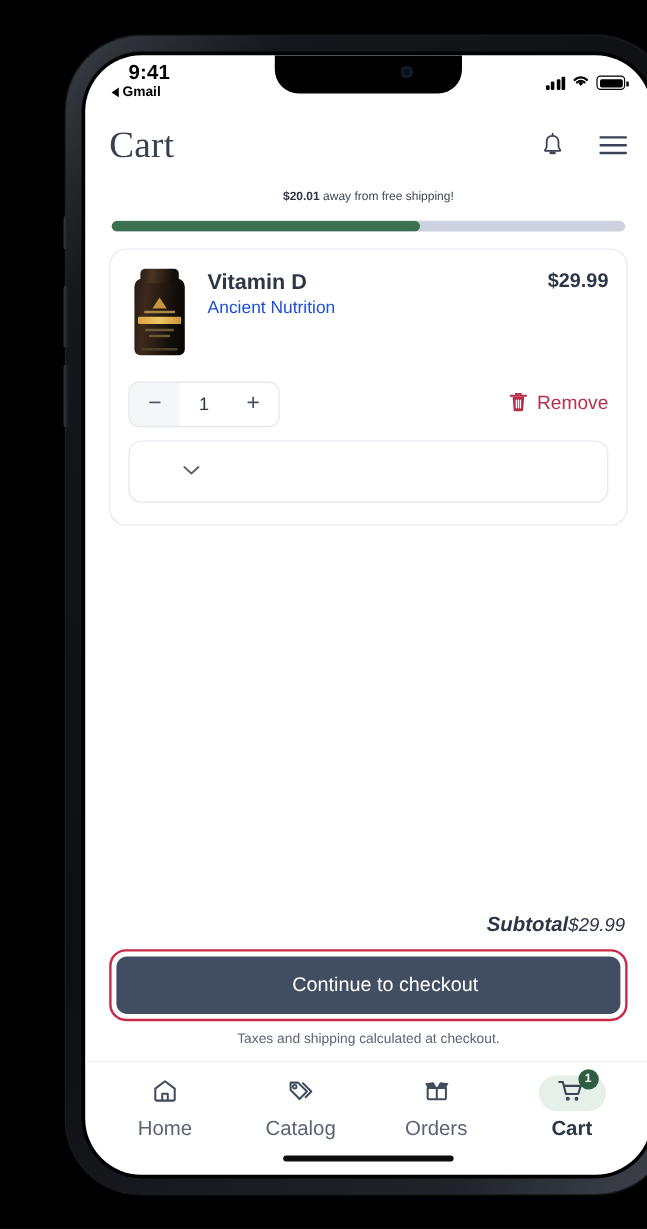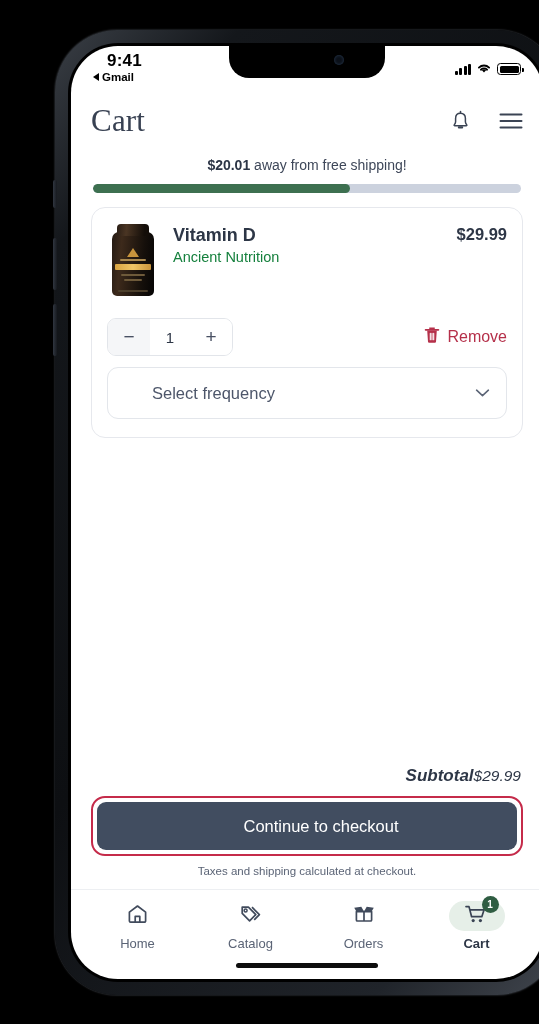--- a/index.html
+++ b/index.html
@@ -77,21 +77,21 @@
   #app-header {
     flex: none; height: 58px;
     padding: 0 20px 0 20px;
     display: flex; align-items: center; justify-content: space-between;
   }
   #page-title { font-family: "Liberation Serif", serif; font-size: 31px; color: #384152; letter-spacing: .2px; }
   #header-actions { display: flex; align-items: center; gap: 27px; }
   .hdr-icon { width: 24px; height: 24px; display: flex; align-items: center; justify-content: center; cursor: pointer; }
   
   #shipping-banner { flex: none; padding: 6px 22px 0 22px; }
-  #shipping-text { text-align: center; font-size: 14px; color: #3e4759; line-height: 18px; }
+  #shipping-text { text-align: center; font-size: 10px; color: #3e4759; line-height: 18px; }
   #shipping-text b { font-weight: bold; color: #2c3546; }
   #progress-track { margin-top: 10px; height: 9px; border-radius: 6px; background: #ccd2de; overflow: hidden; }
   #progress-fill { height: 100%; border-radius: 6px; background: #3d7050; }
   
   #cart-body { flex: 1 1 auto; padding: 14px 20px 0 20px; overflow: hidden; }
   #item-card {
     border: 1px solid #e6e8ed; border-radius: 14px; background: #fff;
     padding: 16px 15px 18px 15px;
   }
   #item-top { display: flex; align-items: flex-start; gap: 14px; }
@@ -117,21 +117,21 @@
     background: linear-gradient(90deg,#d9a441,#f0c566,#c8943c);
     border-radius: 1px;
   }
   .bottle-line { position: absolute; background: #6e5a3a; border-radius: 1px; }
   .bl1 { left: 13px; top: 35px; width: 26px; height: 2px; background: #a7874e; }
   .bl2 { left: 14px; top: 50px; width: 24px; height: 2px; }
   .bl3 { left: 17px; top: 55px; width: 18px; height: 1.5px; }
   .bl4 { left: 11px; top: 66px; width: 30px; height: 1.5px; background: #4c3f2b; }
   #item-info { flex: 1 1 auto; min-width: 0; }
   #product-name { font-size: 18px; font-weight: bold; color: #2d3646; line-height: 22px; }
-  #product-brand { font-size: 14.5px; color: #15803d; line-height: 22px; }
+  #product-brand { font-size: 14.5px; color: #1d4ed8; line-height: 22px; }
   #product-variant { font-size: 14.5px; color: #4b5568; line-height: 22px; }
   #product-price { font-size: 16.5px; font-weight: bold; color: #2d3646; flex: none; padding-top: 1px; }
   #item-actions { display: flex; align-items: center; justify-content: space-between; margin-top: 20px; }
   #qty-stepper {
     display: flex; align-items: center;
     border: 1px solid #e2e5ea; border-radius: 9px; overflow: hidden;
     height: 38px; width: 126px;
   }
   .qty-btn {
     width: 42px; height: 100%; display: flex; align-items: center; justify-content: center;
@@ -165,21 +165,21 @@
   
   #bottom-nav {
     flex: none; margin-top: 12px;
     border-top: 1px solid #edeff2;
     display: flex; align-items: flex-start; justify-content: space-around;
     padding: 11px 10px 0 10px;
   }
   .nav-item { display: flex; flex-direction: column; align-items: center; gap: 5px; width: 78px; cursor: pointer; }
   .nav-icon-wrap { width: 56px; height: 30px; display: flex; align-items: center; justify-content: center; position: relative; border-radius: 15px; }
   .nav-item.active .nav-icon-wrap { background: #e6efe8; }
-  .nav-label { font-size: 13px; color: #5b6476; }
+  .nav-label { font-size: 17px; color: #5b6476; }
   .nav-item.active .nav-label { color: #2d3646; font-weight: bold; }
   #cart-badge {
     position: absolute; top: -5px; right: 6px;
     min-width: 17px; height: 17px; border-radius: 50%;
     background: #2f5d42; color: #fff; font-size: 10px; font-weight: bold;
     display: flex; align-items: center; justify-content: center;
   }
   #home-indicator {
     flex: none; height: 28px; display: flex; align-items: center; justify-content: center;
   }
@@ -290,21 +290,20 @@
                   <path d="M6 3.6 V2.3 h4 v1.3" stroke="#b5304a" stroke-width="1.5" fill="none"></path>
                   <path d="M3.2 4.6 h9.6 l-.8 11.1 a1.1 1.1 0 0 1 -1.1 1 H5.1 a1.1 1.1 0 0 1 -1.1 -1 Z" fill="#b5304a"></path>
                   <path d="M6.3 7.4 v6.4 M8 7.4 v6.4 M9.7 7.4 v6.4" stroke="#fff" stroke-width="1.1" stroke-linecap="round"></path>
                 </svg>
               </span>
               <span>Remove</span>
             </div>
           </div>
 
           <div id="frequency-select">
-            <span id="frequency-value">Select frequency</span>
             <span>
               <svg width="15" height="10" viewBox="0 0 15 10">
                 <path d="M1.6 2.2 L7.5 7.6 L13.4 2.2" stroke="#5b6476" stroke-width="1.6" fill="none" stroke-linecap="round" stroke-linejoin="round"></path>
               </svg>
             </span>
           </div>
         </div>
       </div>
 
       <div id="cart-footer">

